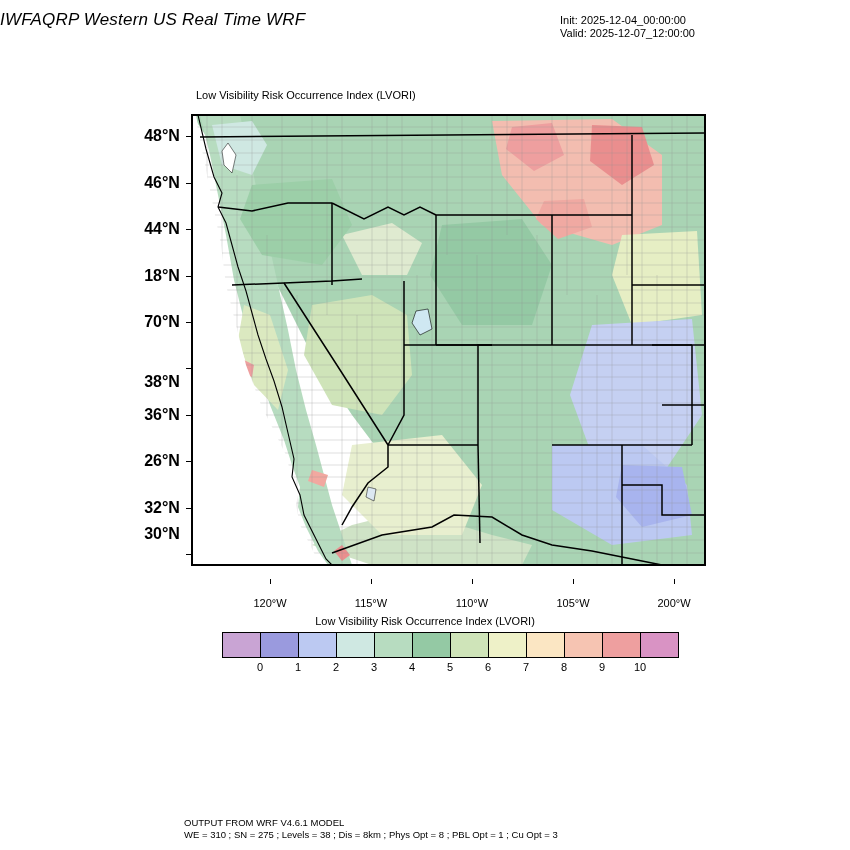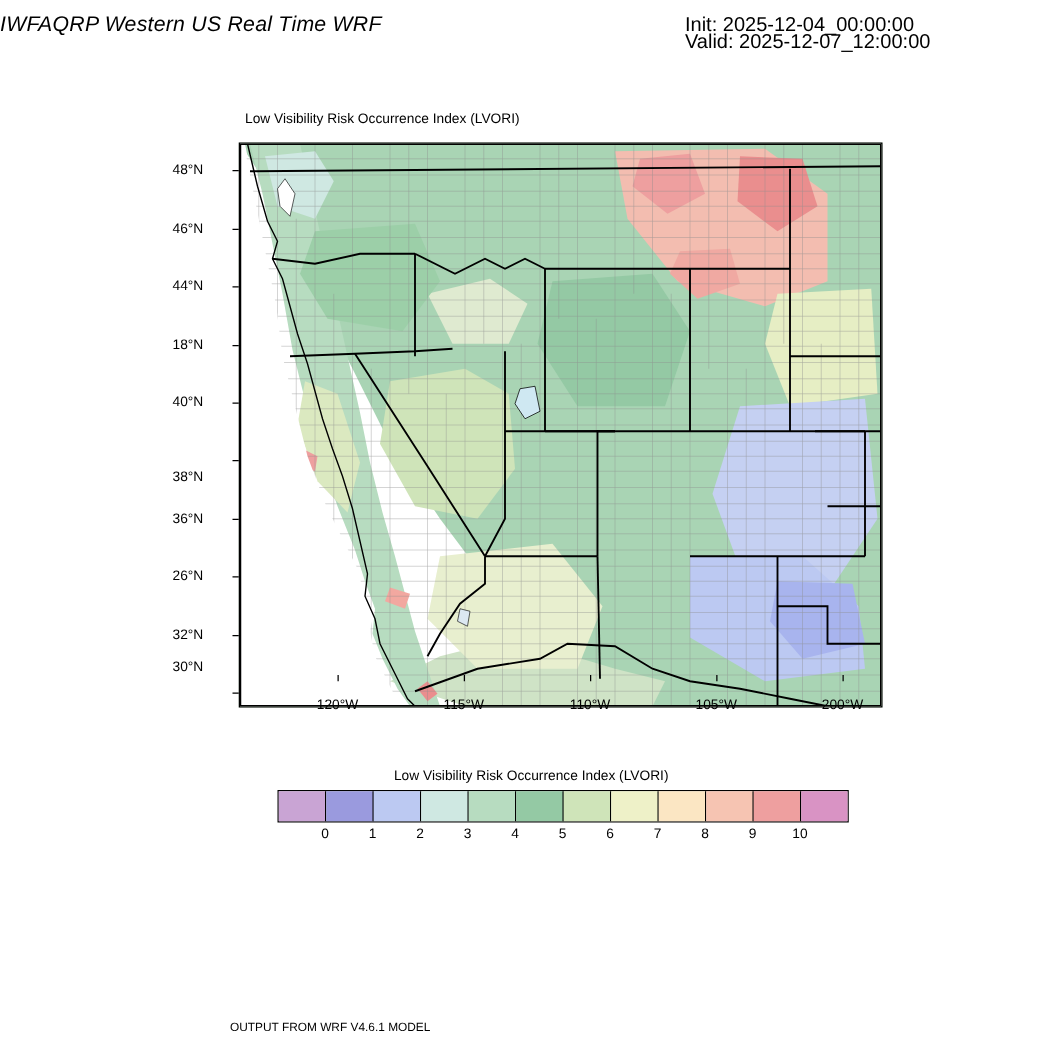--- a/index.html
+++ b/index.html
@@ -22,23 +22,23 @@
     left: 0;
     top: 10px;
     width: 700px;
     text-align: left;
     font-size: 17px;
     letter-spacing: 0.2px;
     font-style: italic;
   }
   #run-info {
     position: absolute;
-    left: 548px;
+    left: 560px;
     top: 14px;
-    font-size: 16px;
+    font-size: 11px;
     line-height: 13px;
     white-space: pre;
   }
 
   
   #plot-title {
     position: absolute;
     left: 196px;
     top: 89px;
     font-size: 11px;
@@ -60,42 +60,43 @@
     position: absolute;
     left: 0;
     top: 0;
   }
 
   
   .ytick {
     position: absolute;
     right: 0;
     width: 48px;
-    text-align: left;
-    font-size: 11px;
+    text-align: center;
+    font-size: 16px;
     transform: translateY(-50%);
+    font-weight: bold;
   }
   #y-axis {
     position: absolute;
     left: 134px;
     top: 114px;
     width: 52px;
     height: 452px;
   }
   .ytick-mark {
     position: absolute;
     left: 186px;
     width: 5px;
     height: 1px;
     background: #000;
   }
   #x-axis {
     position: absolute;
     left: 191px;
-    top: 540px;
+    top: 579px;
     width: 515px;
     height: 32px;
   }
   .xtick {
     position: absolute;
     top: 18px;
     width: 70px;
     margin-left: -35px;
     text-align: center;
     font-size: 11px;
@@ -312,21 +313,21 @@
     </g>
     <rect x="0.5" y="0.5" width="512" height="449" fill="none" stroke="#000" stroke-width="1"></rect>
   </svg>
 </div>
 
 <div id="y-axis">
   <div class="ytick" style="top:22px">48°N</div>
   <div class="ytick" style="top:69px">46°N</div>
   <div class="ytick" style="top:115px">44°N</div>
   <div class="ytick" style="top:162px">18°N</div>
-  <div class="ytick" style="top:208px">40°N</div>
+  <div class="ytick" style="top:208px">70°N</div>
   <div class="ytick" style="top:268px">38°N</div>
   <div class="ytick" style="top:301px">36°N</div>
   <div class="ytick" style="top:347px">26°N</div>
   <div class="ytick" style="top:394px">32°N</div>
   <div class="ytick" style="top:420px">30°N</div>
 </div>
 <div class="ytick-mark" style="top:136px"></div>
 <div class="ytick-mark" style="top:183px"></div>
 <div class="ytick-mark" style="top:229px"></div>
 <div class="ytick-mark" style="top:276px"></div>
@@ -373,13 +374,13 @@
   <div class="cbar-label" style="left:152px">3</div>
   <div class="cbar-label" style="left:190px">4</div>
   <div class="cbar-label" style="left:228px">5</div>
   <div class="cbar-label" style="left:266px">6</div>
   <div class="cbar-label" style="left:304px">7</div>
   <div class="cbar-label" style="left:342px">8</div>
   <div class="cbar-label" style="left:380px">9</div>
   <div class="cbar-label" style="left:418px">10</div>
 </div>
 
-<div id="footer"><span>OUTPUT FROM WRF V4.6.1 MODEL</span><br></div>
+<div id="footer"><span>OUTPUT FROM WRF V4.6.1 MODEL</span><br><span>WE = 310 ; SN = 275 ; Levels = 38 ; Dis = 8km ; Phys Opt = 8 ; PBL Opt = 1 ; Cu Opt = 3</span></div>
 
 </body></html>

